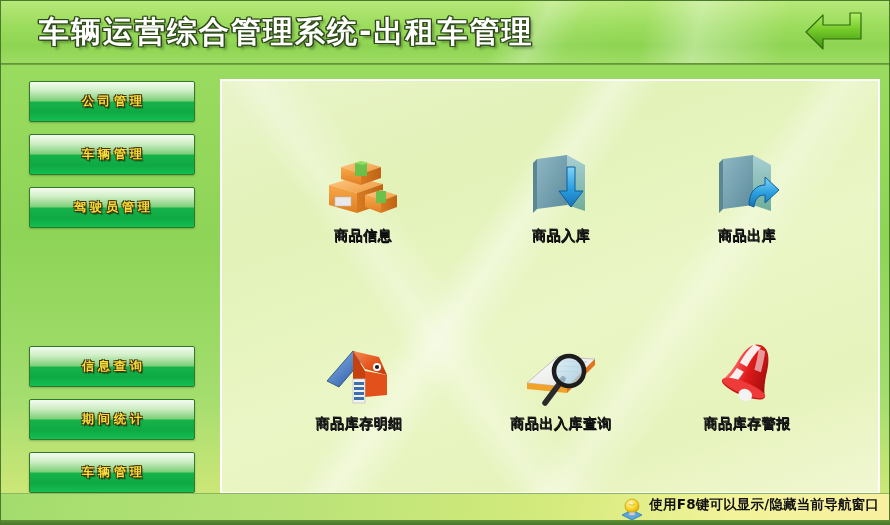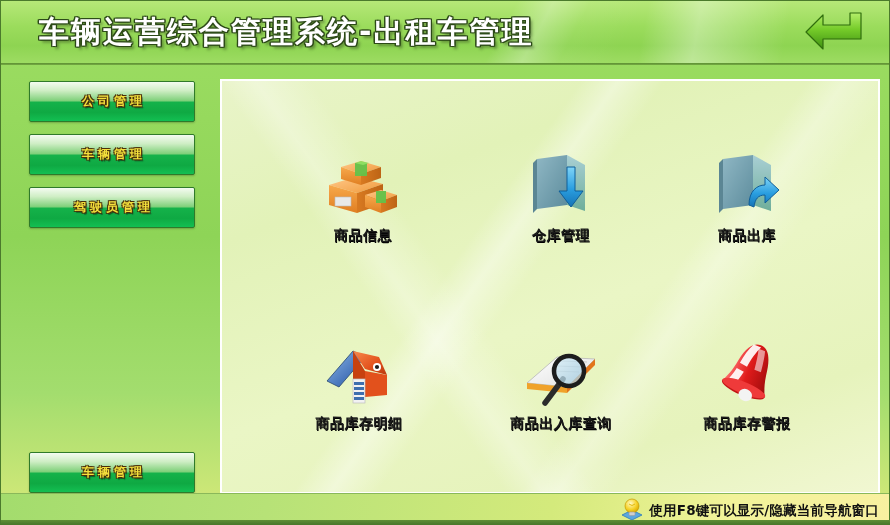--- a/index.html
+++ b/index.html
@@ -110,21 +110,21 @@
   }
 
   
   #statusbar{
     position:absolute;left:0;bottom:0;width:888px;height:30px;
     background:linear-gradient(100deg,#a3dc6d 0%,#b7e277 30%,#d4ea7c 62%,#f2f39a 82%,#f8f0a0 100%);
     border-top:1px solid #8ab85a;
   }
   #status-wrap{
     position:absolute;right:10px;top:2px;
-    display:flex;align-items:center;gap:4px;
+    display:flex;align-items:flex-start;gap:4px;
   }
   #status-text{
     font-size:13.5px;color:#111;font-weight:bold;white-space:nowrap;
     letter-spacing:.2px;
   }
   #bottom-strip{
     position:absolute;left:0;bottom:0;width:890px;height:4px;
     background:linear-gradient(180deg,#5f8f36,#4b7a2c);
   }
 </style>
@@ -152,20 +152,26 @@
   <div id="sidebar">
     <div class="nav-btn" style="top:14px">
         <span class="lbl">公司管理</span>
       </div>
     <div class="nav-btn" style="top:67px">
         <span class="lbl">车辆管理</span>
       </div>
     <div class="nav-btn" style="top:120px">
         <span class="lbl">驾驶员管理</span>
       </div>
+    <div class="nav-btn" style="top:279px">
+        <span class="lbl">信息查询</span>
+      </div>
+    <div class="nav-btn" style="top:332px">
+        <span class="lbl">期间统计</span>
+      </div>
     <div class="nav-btn" style="top:385px">
         <span class="lbl">车辆管理</span>
       </div>
   </div>
 
   <div id="content">
     <div class="icon-grid">
 
       <div class="tile" style="left:66px;top:64px">
         <div class="glyph">
@@ -222,21 +228,21 @@
                   <stop offset="55%" stop-color="#2a9ee0"></stop>
                   <stop offset="100%" stop-color="#1573b5"></stop>
               </linearGradient>
             </defs>
             <polygon points="18,12 48,8 48,58 18,62" fill="url(#fdA)"></polygon>
             <polygon points="48,8 66,18 66,64 48,58" fill="url(#fdB)"></polygon>
             <polygon points="18,62 18,12 14,16 14,66" fill="#5b8694"></polygon>
             <path d="M48,20 L48,44 L40,44 L52,60 L64,44 L56,44 L56,20 Z" fill="url(#arBlu)" stroke="#0f5e99" stroke-width="1"></path>
           </svg>
         </div>
-        <div class="cap">仓库管理</div>
+        <div class="cap">商品入库</div>
       </div>
 
       <div class="tile" style="left:450px;top:64px">
         <div class="glyph">
           <svg width="84" height="74" viewBox="0 0 84 74">
             <polygon points="18,12 48,8 48,58 18,62" fill="url(#fdA)"></polygon>
             <polygon points="48,8 66,18 66,64 48,58" fill="url(#fdB)"></polygon>
             <polygon points="18,62 18,12 14,16 14,66" fill="#5b8694"></polygon>
             <path d="M44,58 C44,44 52,38 60,38 L60,30 L74,43 L60,56 L60,48 C53,48 50,52 49,60 Z" fill="url(#arBlu)" stroke="#0f5e99" stroke-width="1" stroke-linejoin="round"></path>
           </svg>

